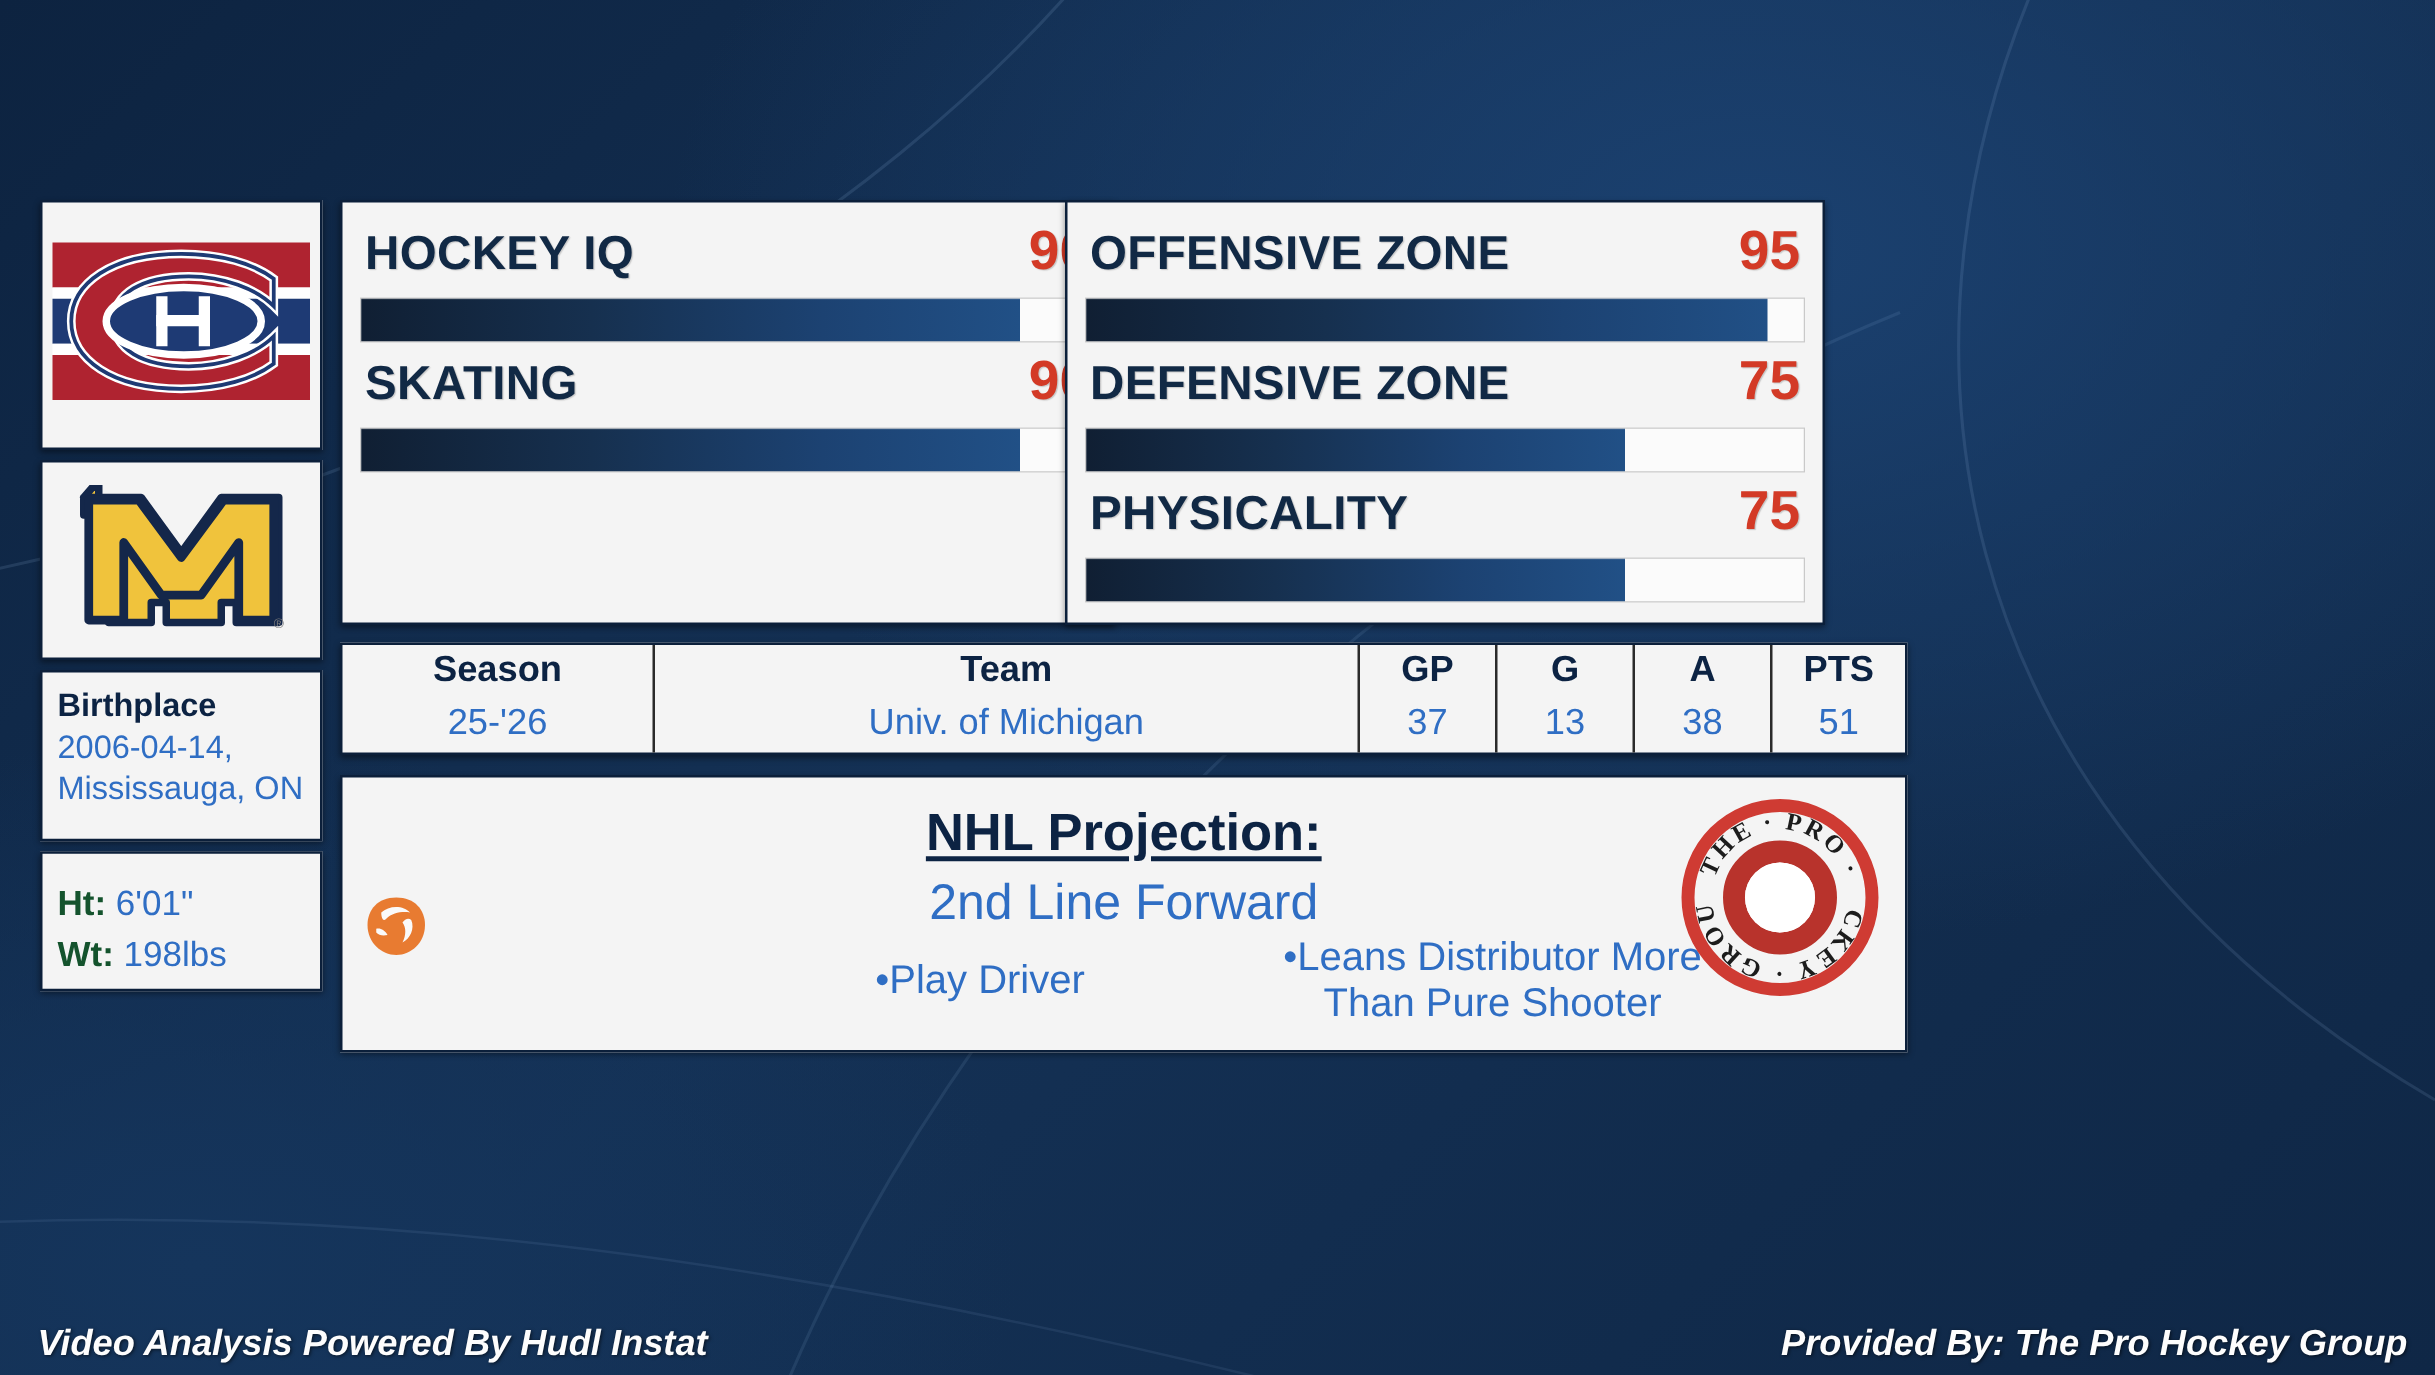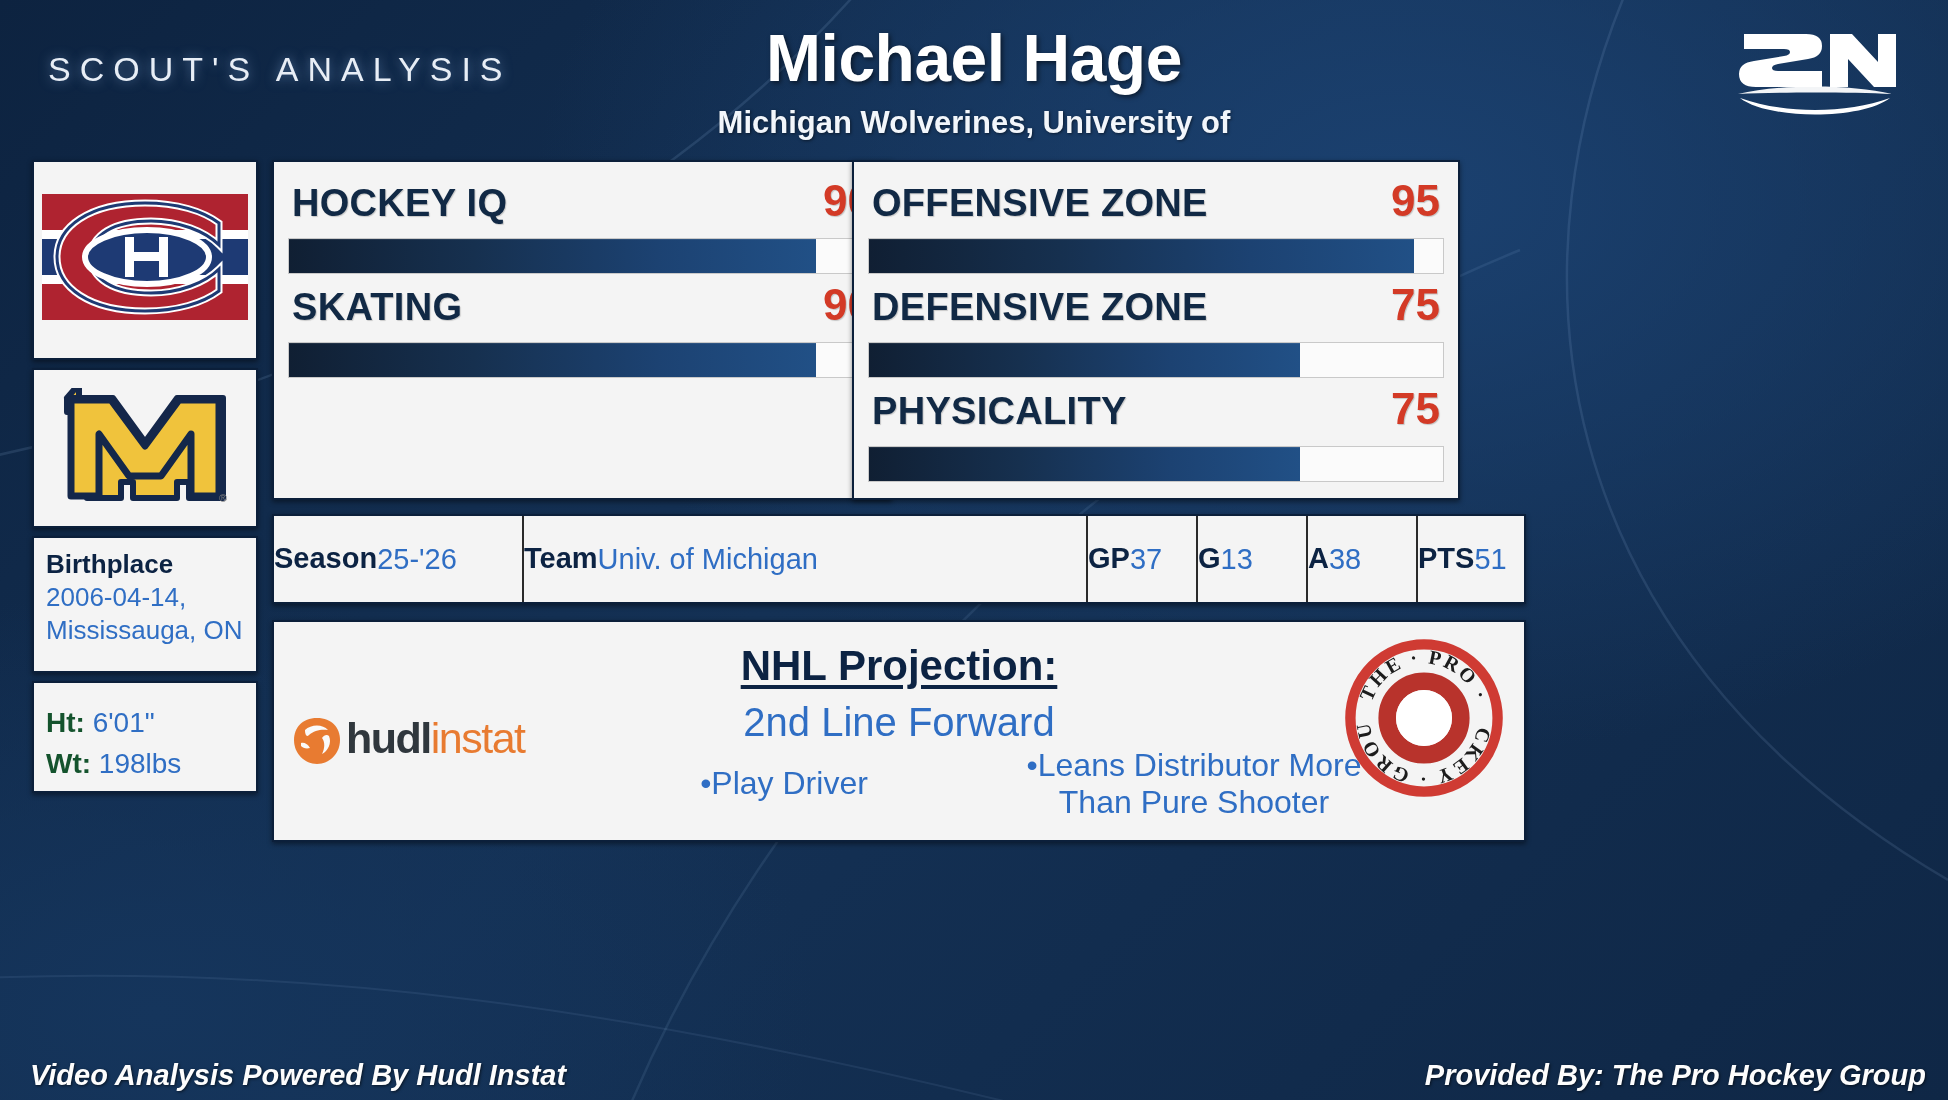--- a/index.html
+++ b/index.html
@@ -99,21 +99,21 @@
     background:linear-gradient(90deg,#101f33 0%,#16304f 35%,#1c4272 70%,#215086 100%);
     box-shadow:inset 0 1px 0 rgba(255,255,255,.08);
   }
 
   
   .stats {
     position:absolute; left:272px; top:514px; width:1254px; height:90px;
     display:flex; align-items:stretch;
   }
   .stat-cell {
-    display:flex; flex-direction:row; align-items:center; justify-content:flex-start;
+    display:flex; flex-direction:column; align-items:center; justify-content:space-between;
     border-right:2px solid #2a2a2a; padding:4px 0;
   }
   .stat-cell:last-child { border-right:none; }
   .stat-h { font-size:29px; font-weight:bold; color:#0c2343; line-height:1.15; }
   .stat-v { font-size:29px; color:#2f6ec4; line-height:1.3; margin-top:2px; }
 
   
   .projection {
     position:absolute; left:272px; top:620px; width:1254px; height:222px;
     position:absolute;
@@ -154,34 +154,20 @@
 
 <div id="stage">
 
   <svg class="arcs" width="1948" height="1100" viewBox="0 0 1948 1100">
     <path d="M -80 470 C 330 400 700 200 900 -60" stroke="rgba(170,205,245,.13)" stroke-width="2.5" fill="none"></path>
     <path d="M 620 1130 C 760 780 1080 430 1520 250" stroke="rgba(170,205,245,.10)" stroke-width="2.5" fill="none"></path>
     <path d="M 1640 -40 C 1500 260 1540 640 1948 880" stroke="rgba(170,205,245,.12)" stroke-width="2.5" fill="none"></path>
     <path d="M -60 980 C 300 960 640 1010 1040 1110" stroke="rgba(170,205,245,.09)" stroke-width="2" fill="none"></path>
   </svg>
 
-  <div class="header">
-    <div class="scouts-analysis">SCOUT'S ANALYSIS</div>
-    <div class="player-name">Michael Hage</div>
-    <div class="player-team">Michigan Wolverines, University of</div>
-
-    <svg class="sn-logo" viewBox="0 0 170 98">
-      <g fill="#ffffff">
-        <path d="M14 12 h62 q16 0 16 12 q0 11 -14 13 l-30 5 q-6 1 -6 4 q0 3 6 3 h44 v16 h-66 q-17 0 -17 -13 q0 -11 15 -13 l30 -5 q6 -1 6 -4 q0 -3 -6 -3 h-40 z"></path>
-        <path d="M100 12 h22 l26 28 v-28 h18 v53 h-22 l-26 -28 v28 h-18 z"></path>
-        <path d="M8 72 C 50 62 120 62 162 72 C 120 70 50 70 8 72 Z" opacity="0.95"></path>
-        <path d="M10 76 C 54 92 116 92 160 76 C 132 98 38 98 10 76 Z"></path>
-      </g>
-    </svg>
-  </div>
 
   <div class="leftcol">
 
     <div class="panel logo-box">
       <div class="habs">
         <div class="band red-t"></div>
         <div class="band wht-1"></div>
         <div class="band blue"></div>
         <div class="band wht-2"></div>
         <div class="band red-b"></div>
@@ -306,23 +292,20 @@
   <div class="panel projection">
     <div class="proj-inner">
 
       <div class="hudl">
         <svg width="50" height="50" viewBox="0 0 50 50" style="position:absolute;left:0;top:2px">
           <path d="M25 2 C 40 2 48 12 48 24 C 48 38 37 48 25 48 C 13 48 2 38 2 24 C 2 12 10 2 25 2 Z" fill="#e87b31"></path>
           <path d="M13 14 C 19 8 31 8 36 14 C 30 13 22 14 17 19 C 14 22 13 17 13 14 Z" fill="#fafafa"></path>
           <path d="M37 20 C 40 27 36 35 30 38 C 33 32 33 26 30 22 C 32 19 35 18 37 20 Z" fill="#fafafa"></path>
           <path d="M9 27 C 12 26 16 28 18 32 C 14 33 11 32 9 30 Z" fill="#fafafa"></path>
         </svg>
-        <div class="hudl-word" style="position:absolute;left:54px;top:0">
-          <span>hudl</span><i>instat</i>
-        </div>
       </div>
 
       <div class="proj-title">NHL Projection:</div>
       <div class="proj-sub">2nd Line Forward</div>
       <div class="proj-b1">
         <span>•</span><span>Play Driver</span>
       </div>
       <div class="proj-b2">
         <span>•</span><span>Leans Distributor More</span><br>
         <span>Than Pure Shooter</span>

